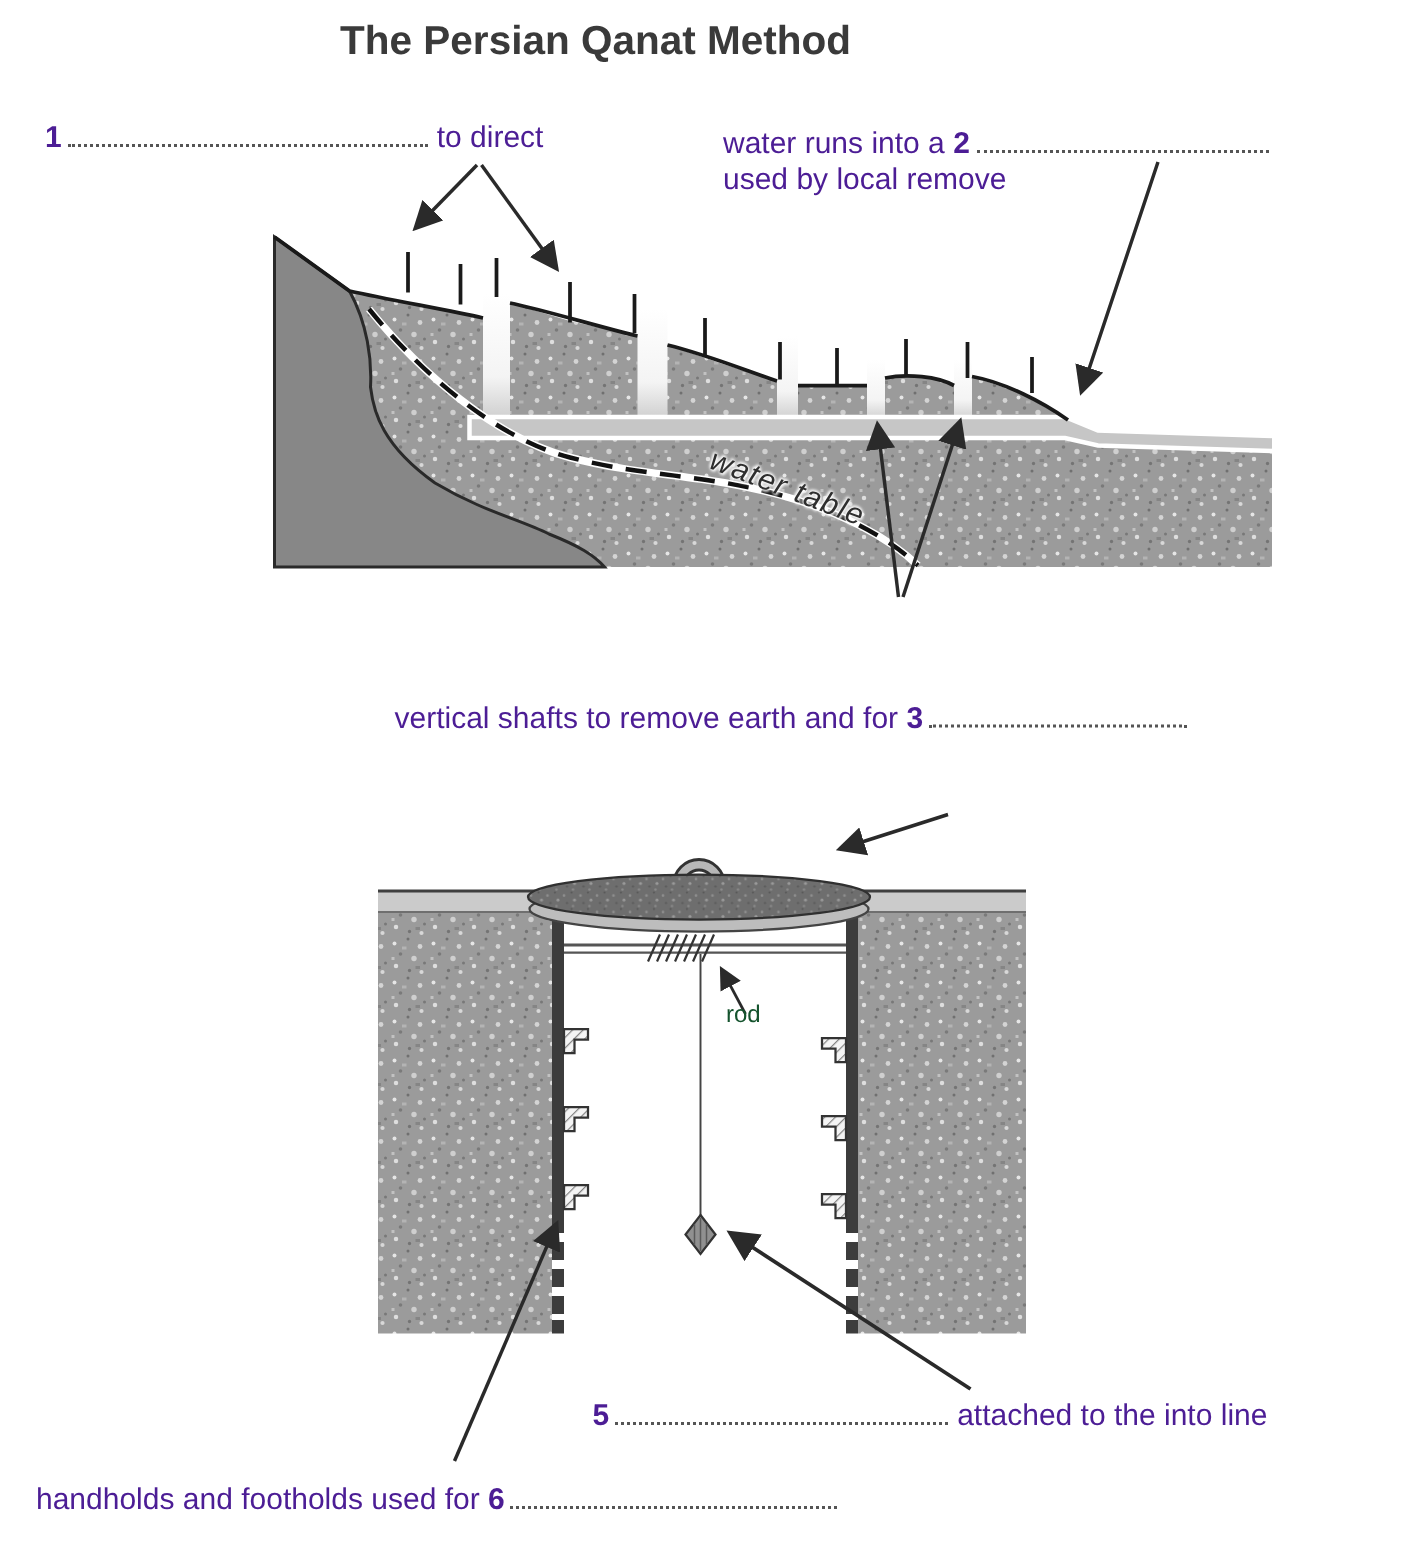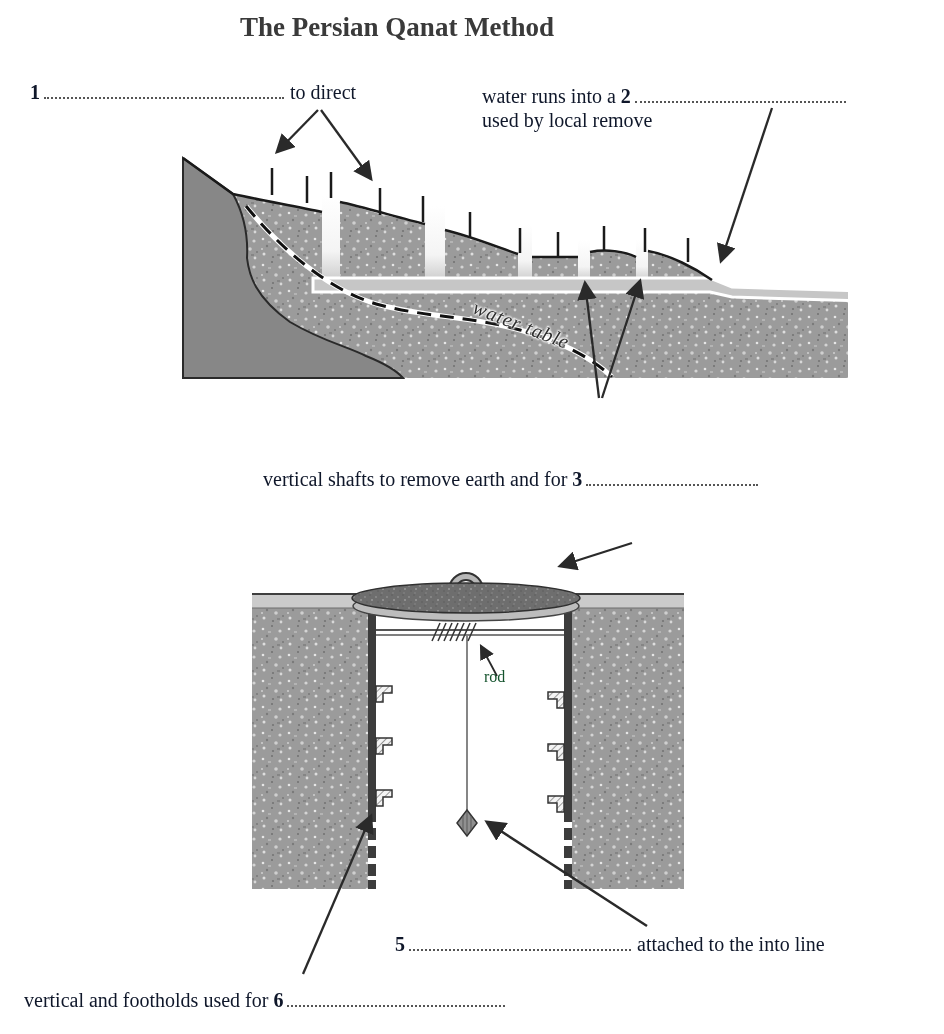--- a/index.html
+++ b/index.html
@@ -1,22 +1,22 @@
 <!DOCTYPE html>
 <html><head>
 <meta charset="utf-8">
 <style>
   html,body{margin:0;padding:0;background:#ffffff;}
   #stage{
     position:relative;width:848px;height:1034px;background:#ffffff;overflow:hidden;
-    font-family:Liberation Serif, serif;color:#3a3a3a;
+    font-family:Liberation Sans, sans-serif;color:#3a3a3a;
   }
   #art{position:absolute;left:0;top:0;}
   .ttl{position:absolute;font-weight:bold;font-size:27px;color:#3a3a3a;white-space:nowrap;}
-  .lbl{position:absolute;font-size:20px;color:#0f172a;line-height:1.2;white-space:nowrap;}
+  .lbl{position:absolute;font-size:20px;color:#4c1d95;line-height:1.2;white-space:nowrap;}
   .num{font-weight:bold;margin-right:4px;}
   .dots{display:inline-block;height:14px;border-bottom:2.5px dotted #555;vertical-align:baseline;margin-right:6px;}
   .wt{
     position:absolute;font-size:20px;font-style:italic;letter-spacing:1px;color:#2e2e2e;
     transform:rotate(21deg);transform-origin:left top;white-space:nowrap;
     text-shadow:0 0 2px #fff,0 0 3px #fff,1px 1px 2px #fff,-1px -1px 2px #fff;
   }
   .rodlbl{position:absolute;font-size:16px;color:#14532d;}
 </style>
 </head>
@@ -212,17 +212,17 @@
 
 
 
   <div class="rodlbl" style="left:484px;top:668px;">rod</div>
 
   <div class="lbl" style="left:395px;top:932px;">
     <span class="num">5</span><span class="dots" style="width:222px;"></span><span>attached to the into line</span>
   </div>
 
   <div class="lbl" style="left:24px;top:988px;">
-    <span>vertical and footholds used for</span>
+    <span>handholds and footholds used for</span>
     <span class="num">6</span><span class="dots" style="width:218px;"></span>
   </div>
 
 </div>
 
 </body></html>

